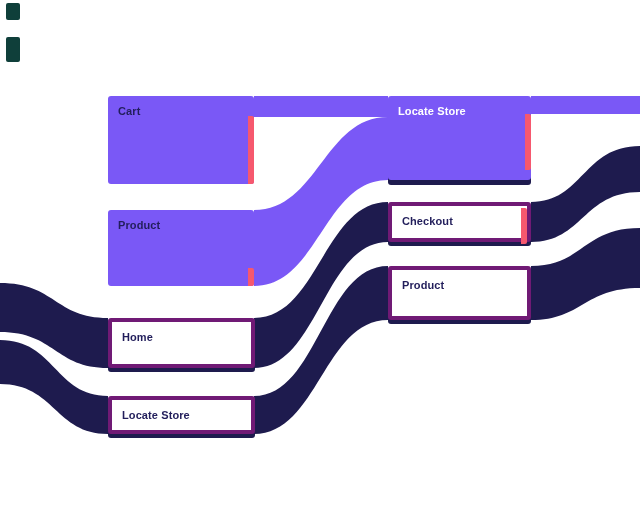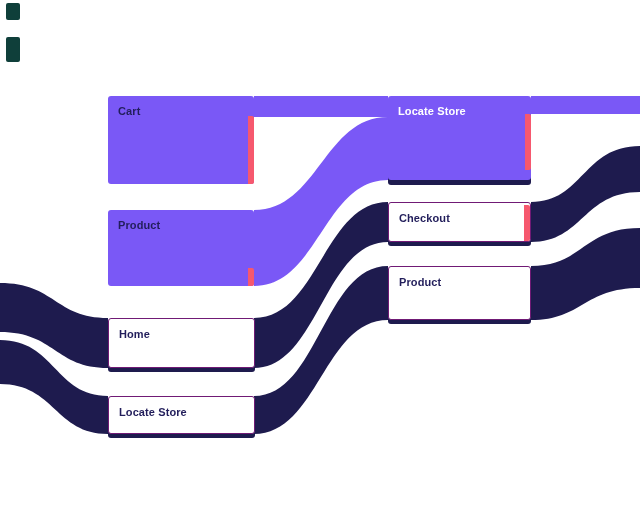--- a/index.html
+++ b/index.html
@@ -9,21 +9,21 @@
   }
   .flows { position:absolute; left:0; top:0; width:640px; height:520px; }
 
   .node { position:absolute; border-radius:3px; box-sizing:border-box; }
   .node .label {
     position:absolute; top:9px; left:10px;
     font-size:11px; font-weight:700; letter-spacing:.1px; color:#221E5B;
     white-space:nowrap;
   }
   .node.purple { background:#7A58F6; }
-  .node.white  { background:#ffffff; border:1px solid #701a75; box-shadow:0 4px 0 0 #1E1B4E; }
+  .node.white  { background:#ffffff; border:4px solid #701a75; box-shadow:0 4px 0 0 #1E1B4E; }
   .node.shadowed { box-shadow:0 5px 0 0 #1E1B4E; }
   .node .light { color:#ffffff; }
 
   .dropoff { position:absolute; right:0; width:6px; background:#F6586E; }
 
   .n-cart      { left:108px; top:96px;  width:146px; height:88px; }
   .n-product-l { left:108px; top:210px; width:146px; height:76px; }
   .n-home      { left:108px; top:318px; width:147px; height:50px;padding-left:16px; }
   .n-locate-l  { left:108px; top:396px; width:147px; height:38px; }
   .n-locate-r  { left:388px; top:96px;  width:143px; height:84px; }

